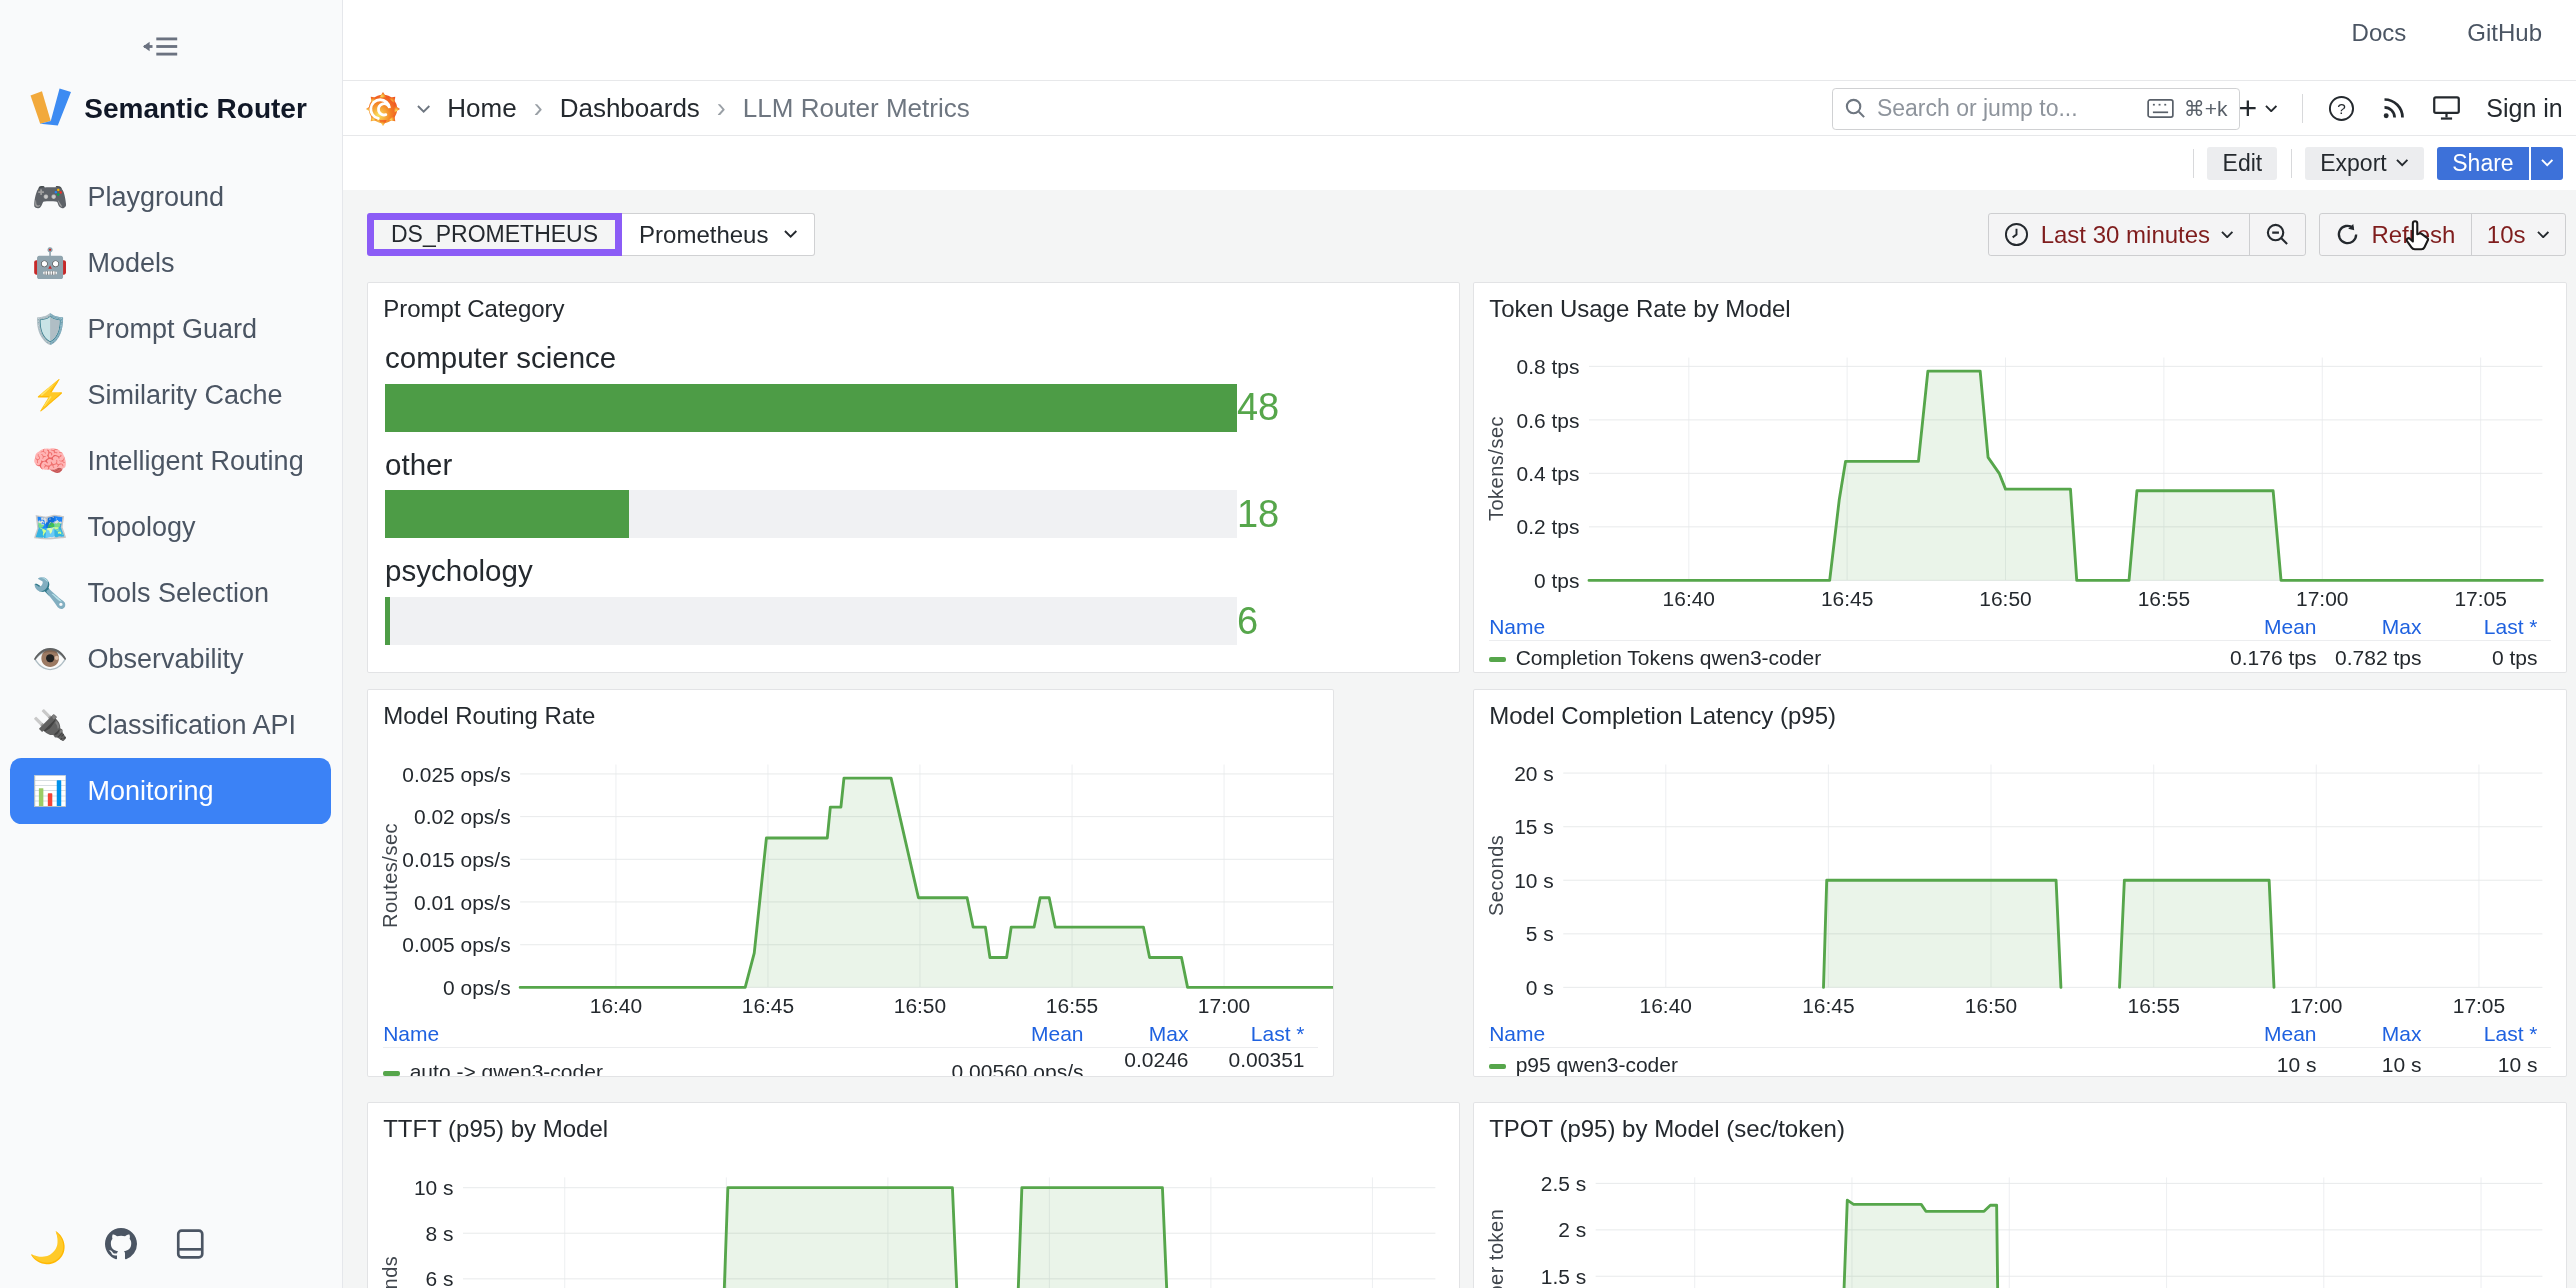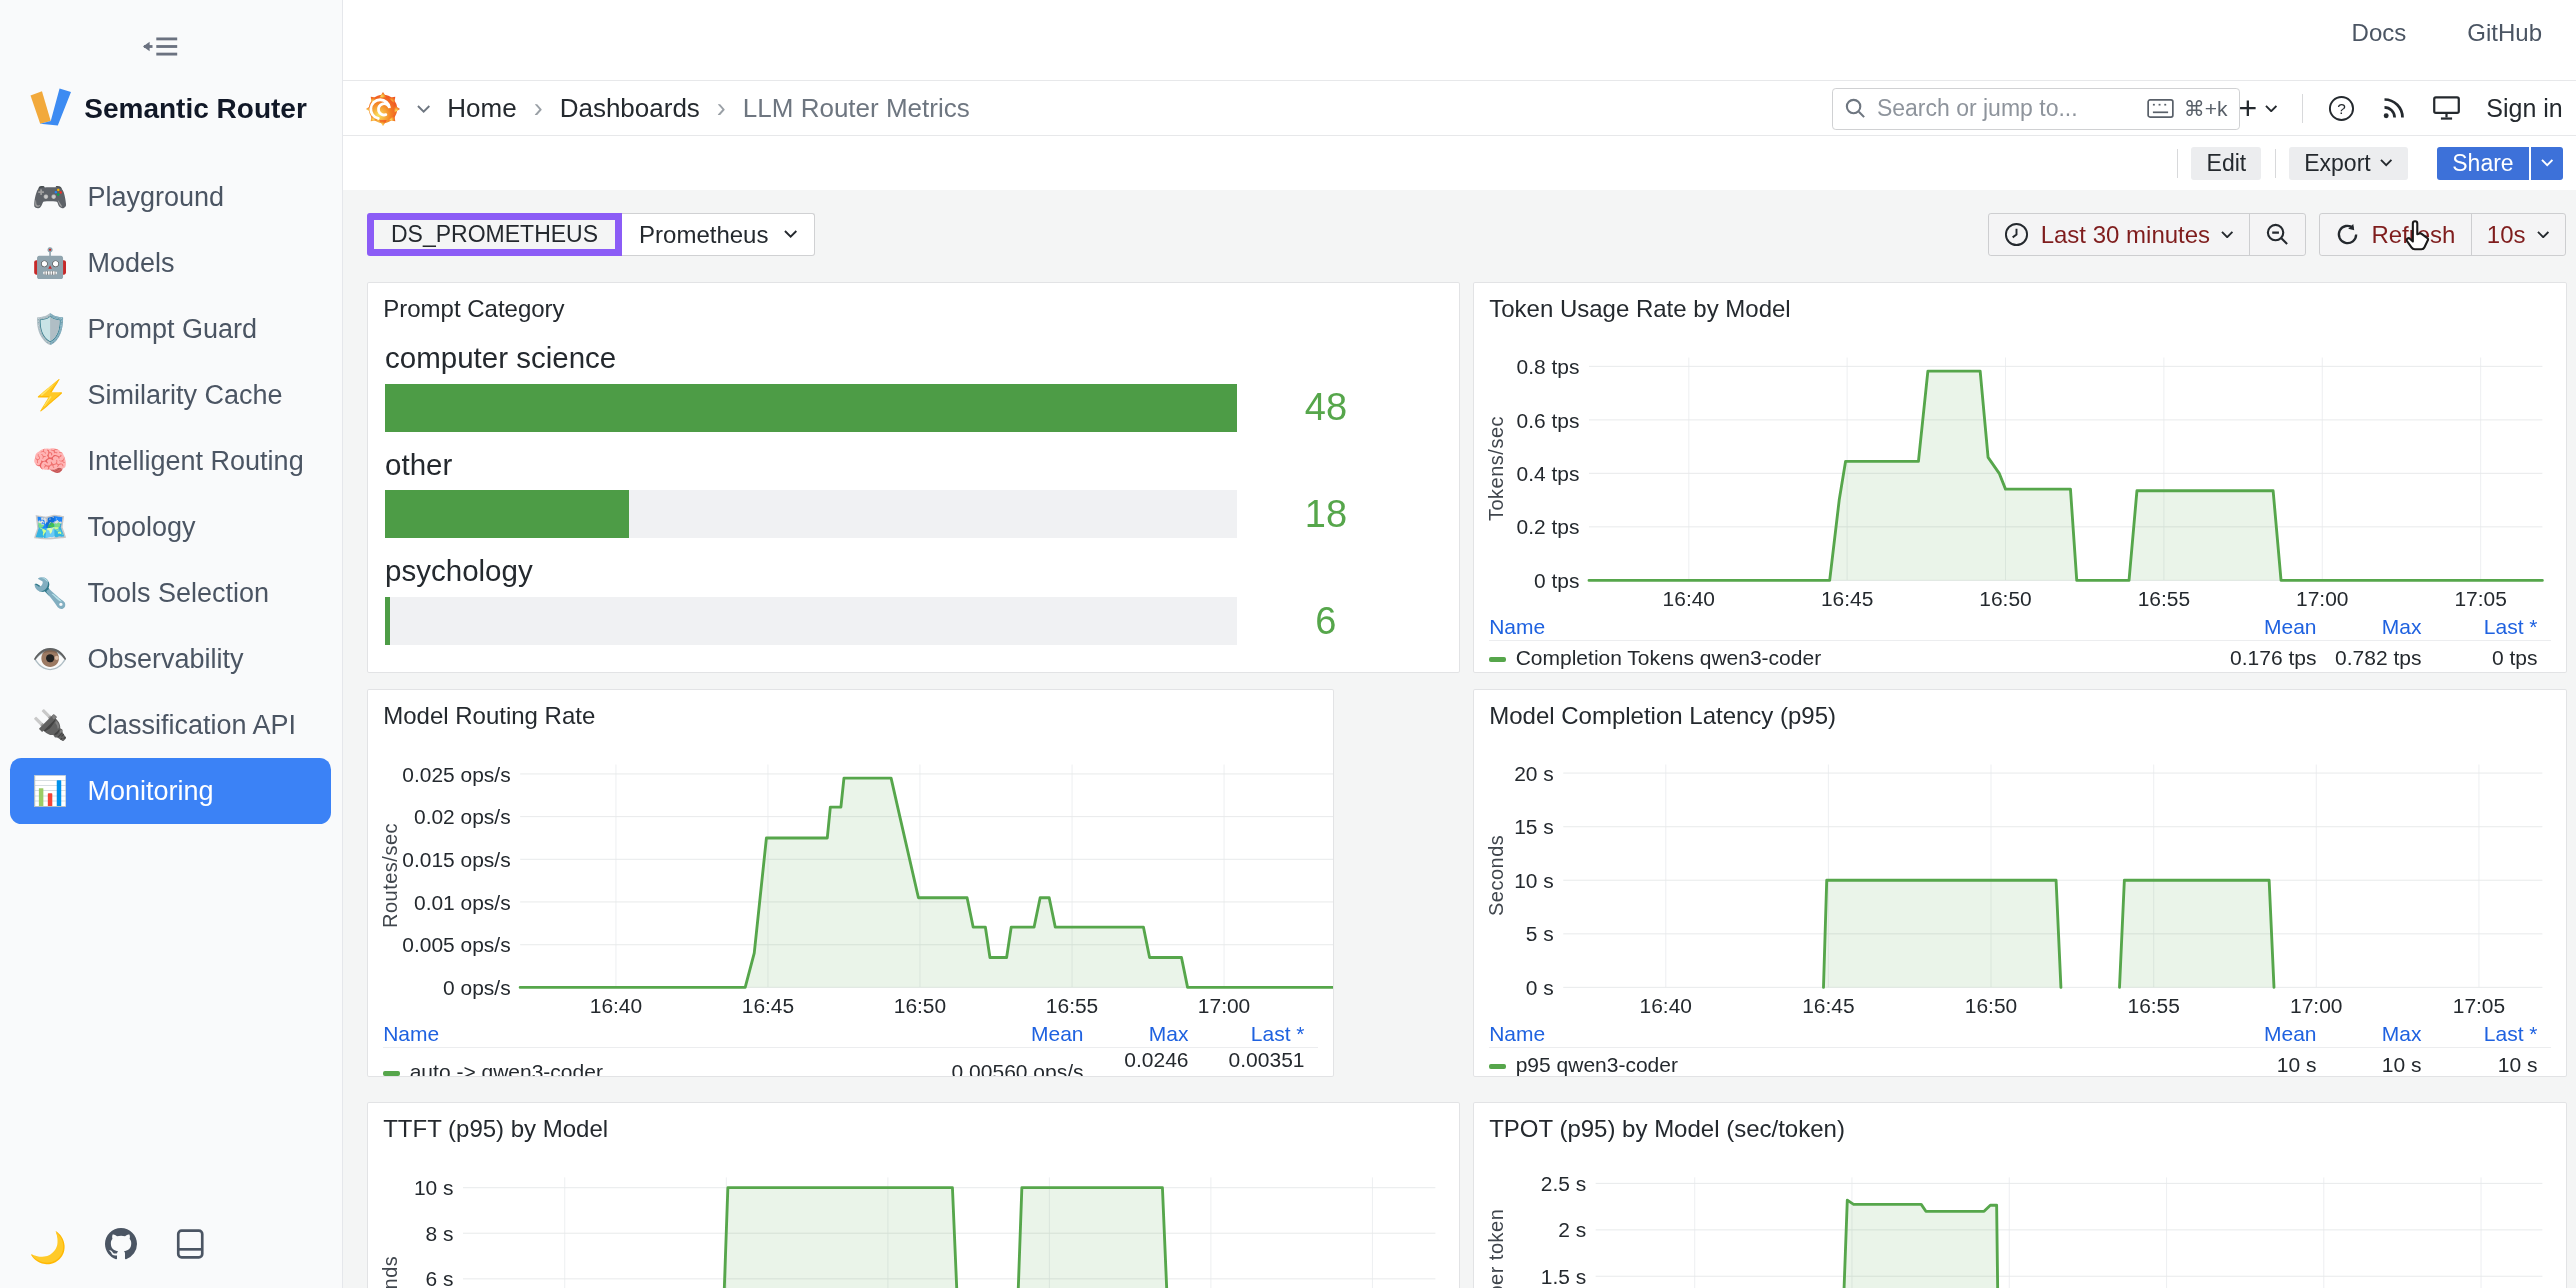--- a/index.html
+++ b/index.html
@@ -45,21 +45,21 @@
   
   #actions { position:absolute; left:343px; top:136px; right:0; height:54px; background:#fff; }
   #actions .wrap { position:absolute; right:13.3px; top:0; height:54px; display:flex; align-items:center; gap:13.3px; }
   .btn { height:33px; display:flex; align-items:center; gap:9.5px; padding:0 15.2px; border-radius:2.9px;
     font-size:23px; font-weight:500; cursor:pointer; }
   .btn.sec { background:#ecedef; color:#24292e; }
   .btn.pri { background:#3d71d9; color:#fff; }
   #share-group { display:flex; gap:1.9px; }
   #share-group .caretbox { background:#3d71d9; border-radius:0 2.9px 2.9px 0; width:32px; height:33px;
     display:flex; align-items:center; justify-content:center; cursor:pointer; }
-  #share-group .btn.pri { border-radius:2.9px 0 0 2.9px;margin-left:16px; }
+  #share-group .btn.pri { border-radius:2.9px 0 0 2.9px; }
 
   
   #dash { position:absolute; left:343px; top:191px; right:0; bottom:0; background:#f4f5f5; }
   #ds-group { position:absolute; left:24px; top:22px; display:flex; height:43px; }
   #ds-label { background:#f4f5f5; border:7px solid #8b5cf6; border-radius:2.9px 0 0 2.9px; display:flex;
     align-items:center; padding:0 17px; font-size:23px; color:#24292e; }
   #ds-value { background:#fff; border:1px solid #d0d1d3; border-left:none; border-radius:0 2.9px 2.9px 0;
     display:flex; align-items:center; gap:15.2px; padding:0 17px; font-size:24px; cursor:pointer; }
   #time-controls { position:absolute; right:10.5px; top:22px; display:flex; gap:12.4px; }
   .tgroup { display:flex; height:43px; border:1px solid #cdced0; border-radius:2.9px; background:#f4f4f5; overflow:hidden; }
@@ -81,21 +81,21 @@
   .lcell.num { text-align:right; }
   .dash { display:inline-block; width:17px; height:4.8px; border-radius:1.9px; background:#56a64b;
     margin-right:9.5px; vertical-align:middle; }
 
   
   .bg-group { margin:0 0 0 0; padding:0 1.9px; }
   .bg-label { font-size:29.5px; color:#24292e; margin-top:16px; }
   .bg-row { display:grid; grid-template-columns:1fr 205px; align-items:center; margin-top:8.6px; }
   .bg-track { height:48px; background:#f0f1f3; position:relative; }
   .bg-fill { height:100%; background:#4d9c46; }
-  .bg-value { font-size:38px; color:#56a64b; text-align:center; padding-right:27px; }
+  .bg-value { font-size:38px; color:#56a64b; text-align:left; padding-right:27px; }
   .bg-legend { display:flex; gap:25px; margin-top:27px; font-size:21px; color:#24292e; align-items:center; }
 
   
   #cursor { position:absolute; left:2400px; top:219px; z-index:50; pointer-events:none; }
 </style>
 </head>
 <body>
 
 <div id="sidebar">
   <div id="collapse-btn">

